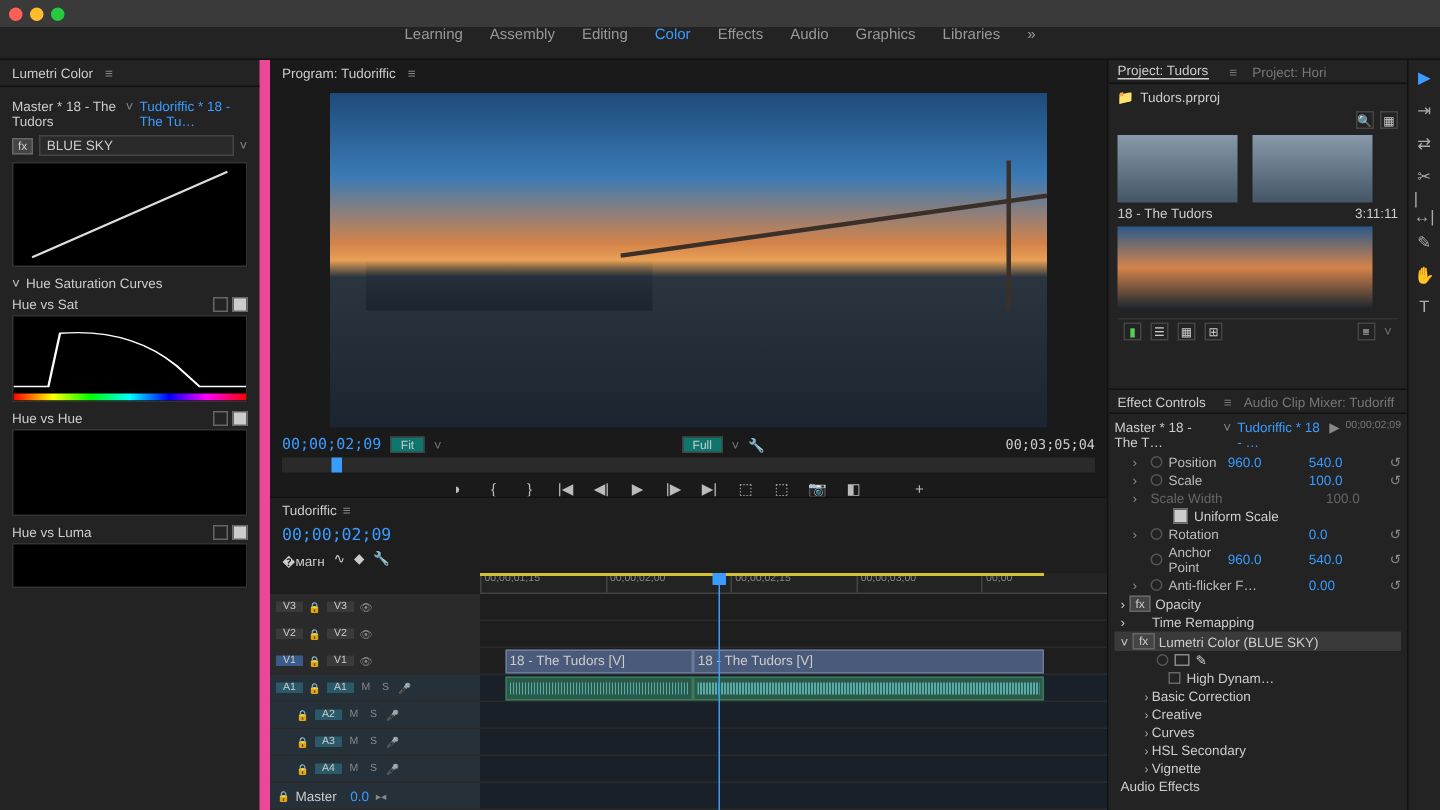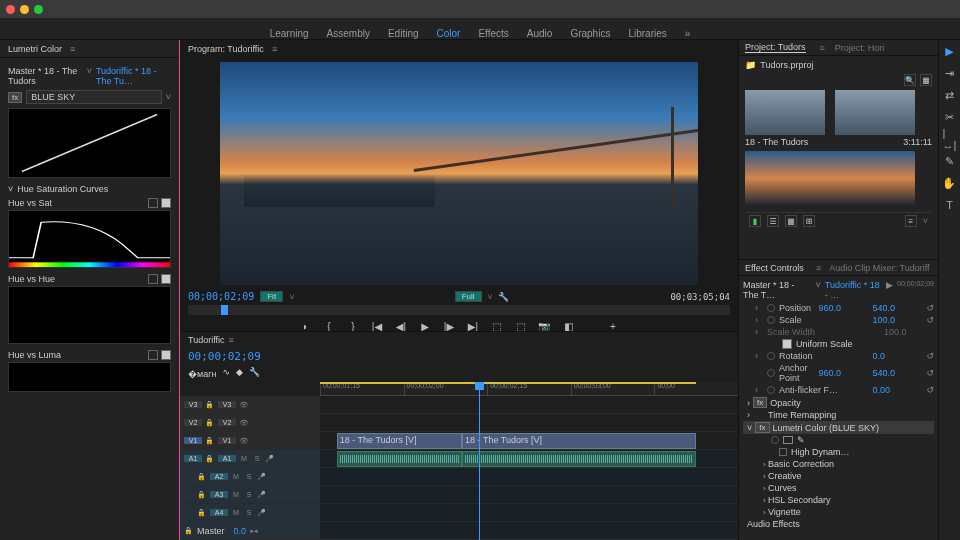--- a/index.html
+++ b/index.html
@@ -1,25 +1,25 @@
 <!DOCTYPE html>
 <html><head>
 <meta charset="utf-8">
 <style>
 *{margin:0;padding:0;box-sizing:border-box;font-family:Helvetica,Arial,sans-serif;font-size:9px;color:#ccc;user-select:none}
 body{background:#1a1a1a;width:960px;height:540px;overflow:hidden;position:relative}
 .titlebar{height:18px;background:#3a3a3a;display:flex;align-items:center;padding:0 6px;gap:5px}
 .tb-dot{width:9px;height:9px;border-radius:50%}
 .tb-red{background:#ff5f56}.tb-yel{background:#ffbd2e}.tb-grn{background:#27c93f}
 .tb-title{flex:1;text-align:center;color:#999;font-size:9px}
-.workspaces{height:22px;background:#232323;display:flex;align-items:flex-end;justify-content:center;gap:18px;border-bottom:1px solid #111}
+.workspaces{height:22px;background:#232323;display:flex;align-items:flex-start;justify-content:center;gap:18px;border-bottom:1px solid #111}
 .ws{color:#999;cursor:pointer;font-size:10px}
 .ws.active{color:#3a9cff}
 .main{display:flex;height:500px}
-.left{width:180px;background:#232323;border-right:1px solid #ec4899;display:flex;flex-direction:column}
+.left{width:180px;background:#232323;border-right:7px solid #ec4899;display:flex;flex-direction:column}
 .center{flex:1;display:flex;flex-direction:column}
 .right{width:200px;display:flex;flex-direction:column;border-left:1px solid #111}
 .toolbar{width:22px;background:#232323;border-left:1px solid #111;display:flex;flex-direction:column;align-items:center;padding-top:4px;gap:8px}
 .panel-tab{height:18px;display:flex;align-items:center;padding:0 8px;border-bottom:1px solid #111;font-size:9px;color:#ccc;gap:4px}
 .lumetri-body{padding:6px 8px;flex:1;overflow:hidden}
 .fx-row{display:flex;align-items:center;gap:4px;margin-bottom:4px}
 .fx-badge{background:#444;border:1px solid #666;padding:0 3px;font-size:8px}
 .dropdown{background:#2a2a2a;border:1px solid #444;padding:1px 4px;flex:1;font-size:9px}
 .curve-box{background:#000;border:1px solid #333;height:70px;margin-bottom:6px;position:relative}
 .curve-box.small{height:58px}

